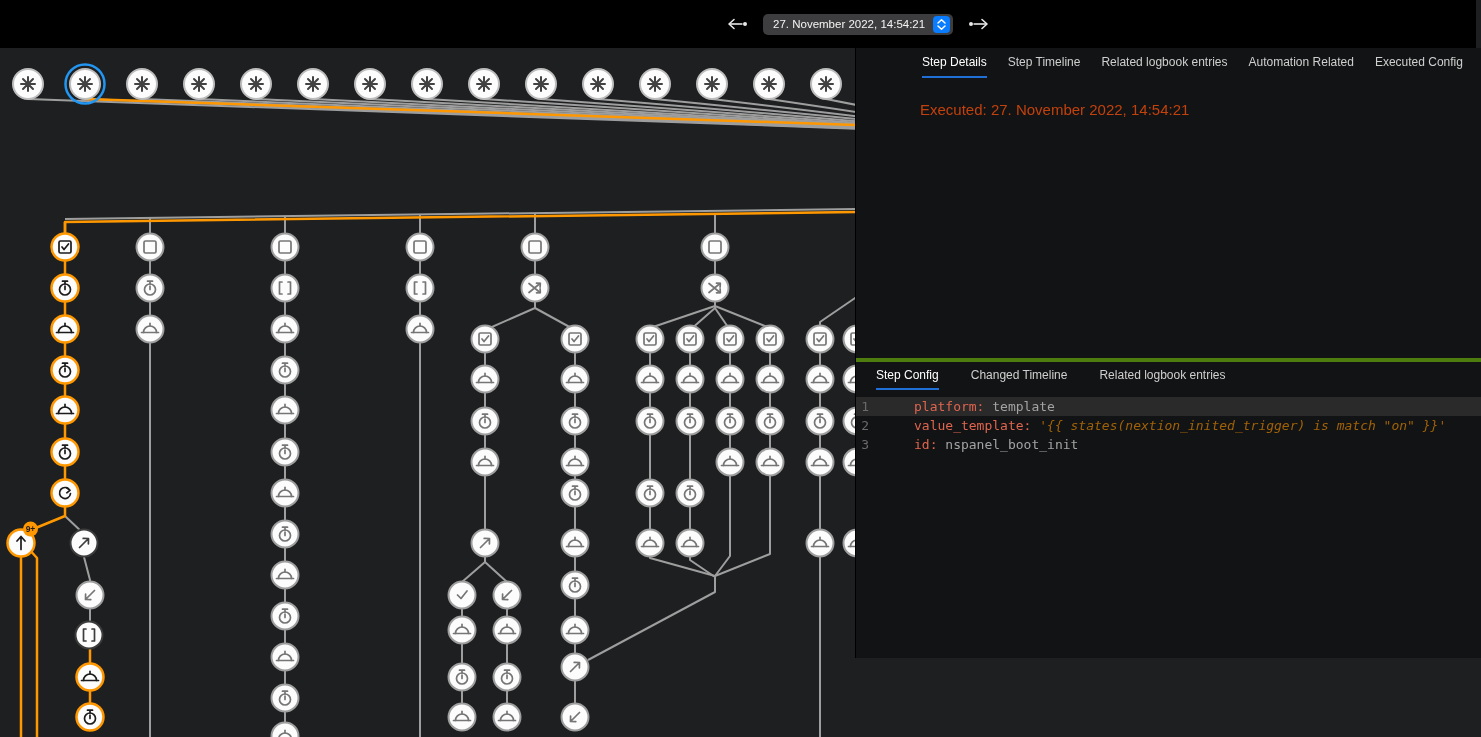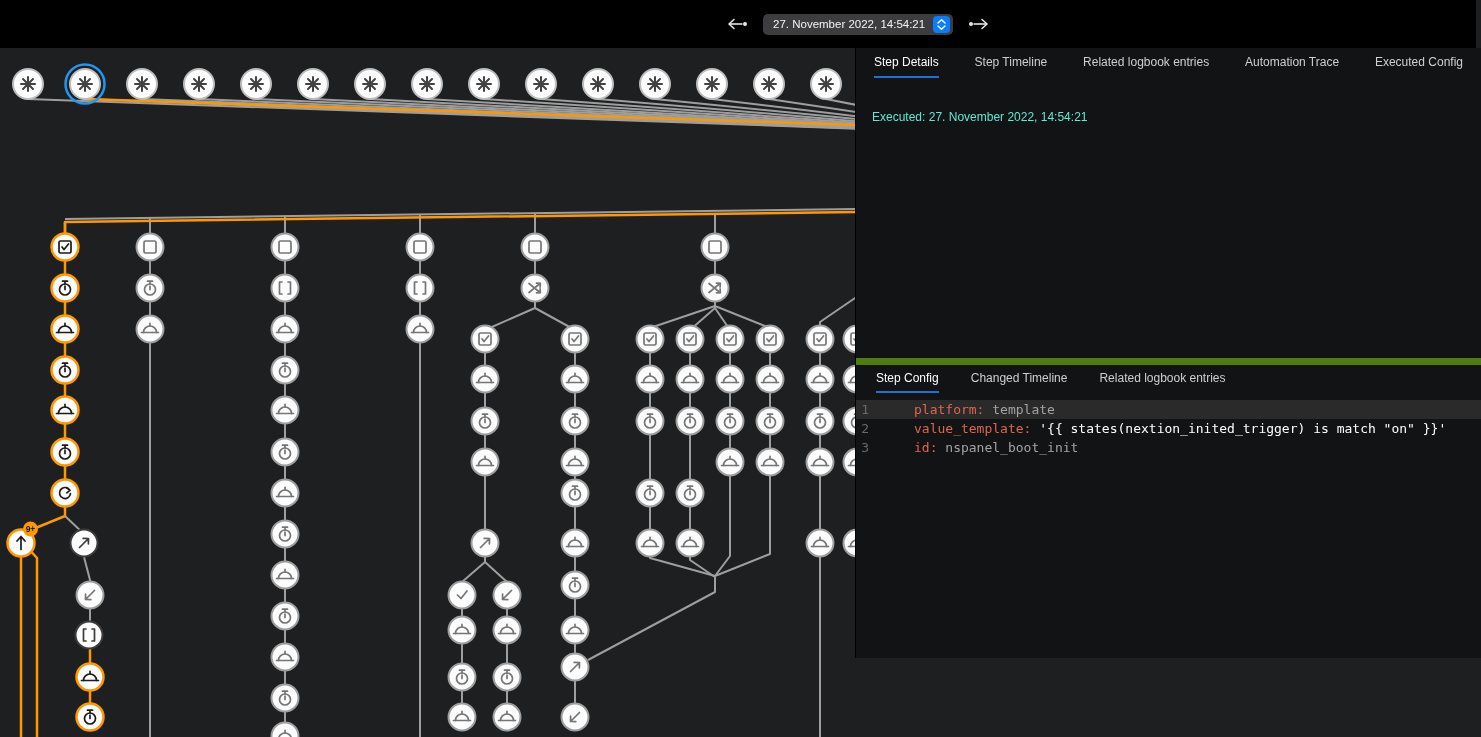--- a/index.html
+++ b/index.html
@@ -14,36 +14,36 @@
                 gap:8px; padding:0 3px 0 10px; cursor:pointer; }
   .run-picker .val { color:#f4f4f4; font-size:11.5px; white-space:nowrap; }
   .stepper { width:17px; height:17px; background:#0a7cff; border-radius:4px; display:flex;
              align-items:center; justify-content:center; }
 
   
   .graph { position:absolute; top:48px; left:0; width:856px; height:689px; background:#1d1f20; }
 
   
   .panel { position:absolute; top:48px; left:855px; width:626px; height:610px; background:#121314;
-           border-left:1px solid #000; z-index:4; }
+           border-left:1px solid #000; z-index:4;padding-left:48px; }
   .tabs-top { display:flex; justify-content:space-between; align-items:stretch; height:30px; padding:0 18px; }
   .tabs-bottom { display:flex; align-items:stretch; height:28px; padding:0 20px; gap:32px; }
   .tab { display:flex; align-items:center; color:#cfcfcf; font-size:12px; cursor:pointer;
          border-bottom:2px solid transparent; white-space:nowrap; }
   .tab.active { color:#ffffff; border-bottom:2px solid #1f6fd6; }
-  .executed { color:#5eead4; font-size:12px; margin:32px 16px; }
-  .section2 { position:absolute; top:310px; left:0; width:100%; border-top:7px solid #4d7c0f; }
+  .executed { color:#c2410c; font-size:15px; margin:23px 16px; }
+  .section2 { position:absolute; top:310px; left:0; width:100%; border-top:4px solid #4d7c0f; }
   .code { margin-top:7px; font-family:"DejaVu Sans Mono", monospace; font-size:13px; line-height:19px; }
   .code-line { display:flex; }
   .code-line.active { background:#2a2a2a; }
   .ln { width:22px; text-align:right; padding-right:9px; color:#6a6a6a; flex:none; }
   .lc { white-space:pre; }
   .tok-key   { color:#e0654f;margin-left:36px; }
   .tok-plain { color:#a3a3a3; }
-  .tok-str   { color:#ffffff; }
+  .tok-str   { color:#a16207;font-style:italic; }
 </style>
 </head>
 <body>
 
 <div class="toolbar">
   <div class="run-nav">
     <button class="nav-btn">
       <svg width="22" height="14" viewBox="0 0 22 14">
         <path d="M3,7 H16.5" stroke="#e8e8e8" stroke-width="1.6" fill="none"></path>
         <path d="M8,2.5 L3,7 L8,11.5" stroke="#e8e8e8" stroke-width="1.6" fill="none" stroke-linecap="round" stroke-linejoin="round"></path>
@@ -852,21 +852,21 @@
         </g>
       </g>
     </svg>
 </div>
 
 <div class="panel">
   <div class="tabs-top">
     <div class="tab active">Step Details</div>
     <div class="tab">Step Timeline</div>
     <div class="tab">Related logbook entries</div>
-    <div class="tab">Automation Trace</div>
+    <div class="tab">Automation Related</div>
     <div class="tab">Executed Config</div>
   </div>
 
   <div class="executed">Executed: 27. November 2022, 14:54:21</div>
 
   <div class="section2">
     <div class="tabs-bottom">
       <div class="tab active">Step Config</div>
       <div class="tab">Changed Timeline</div>
       <div class="tab">Related logbook entries</div>

